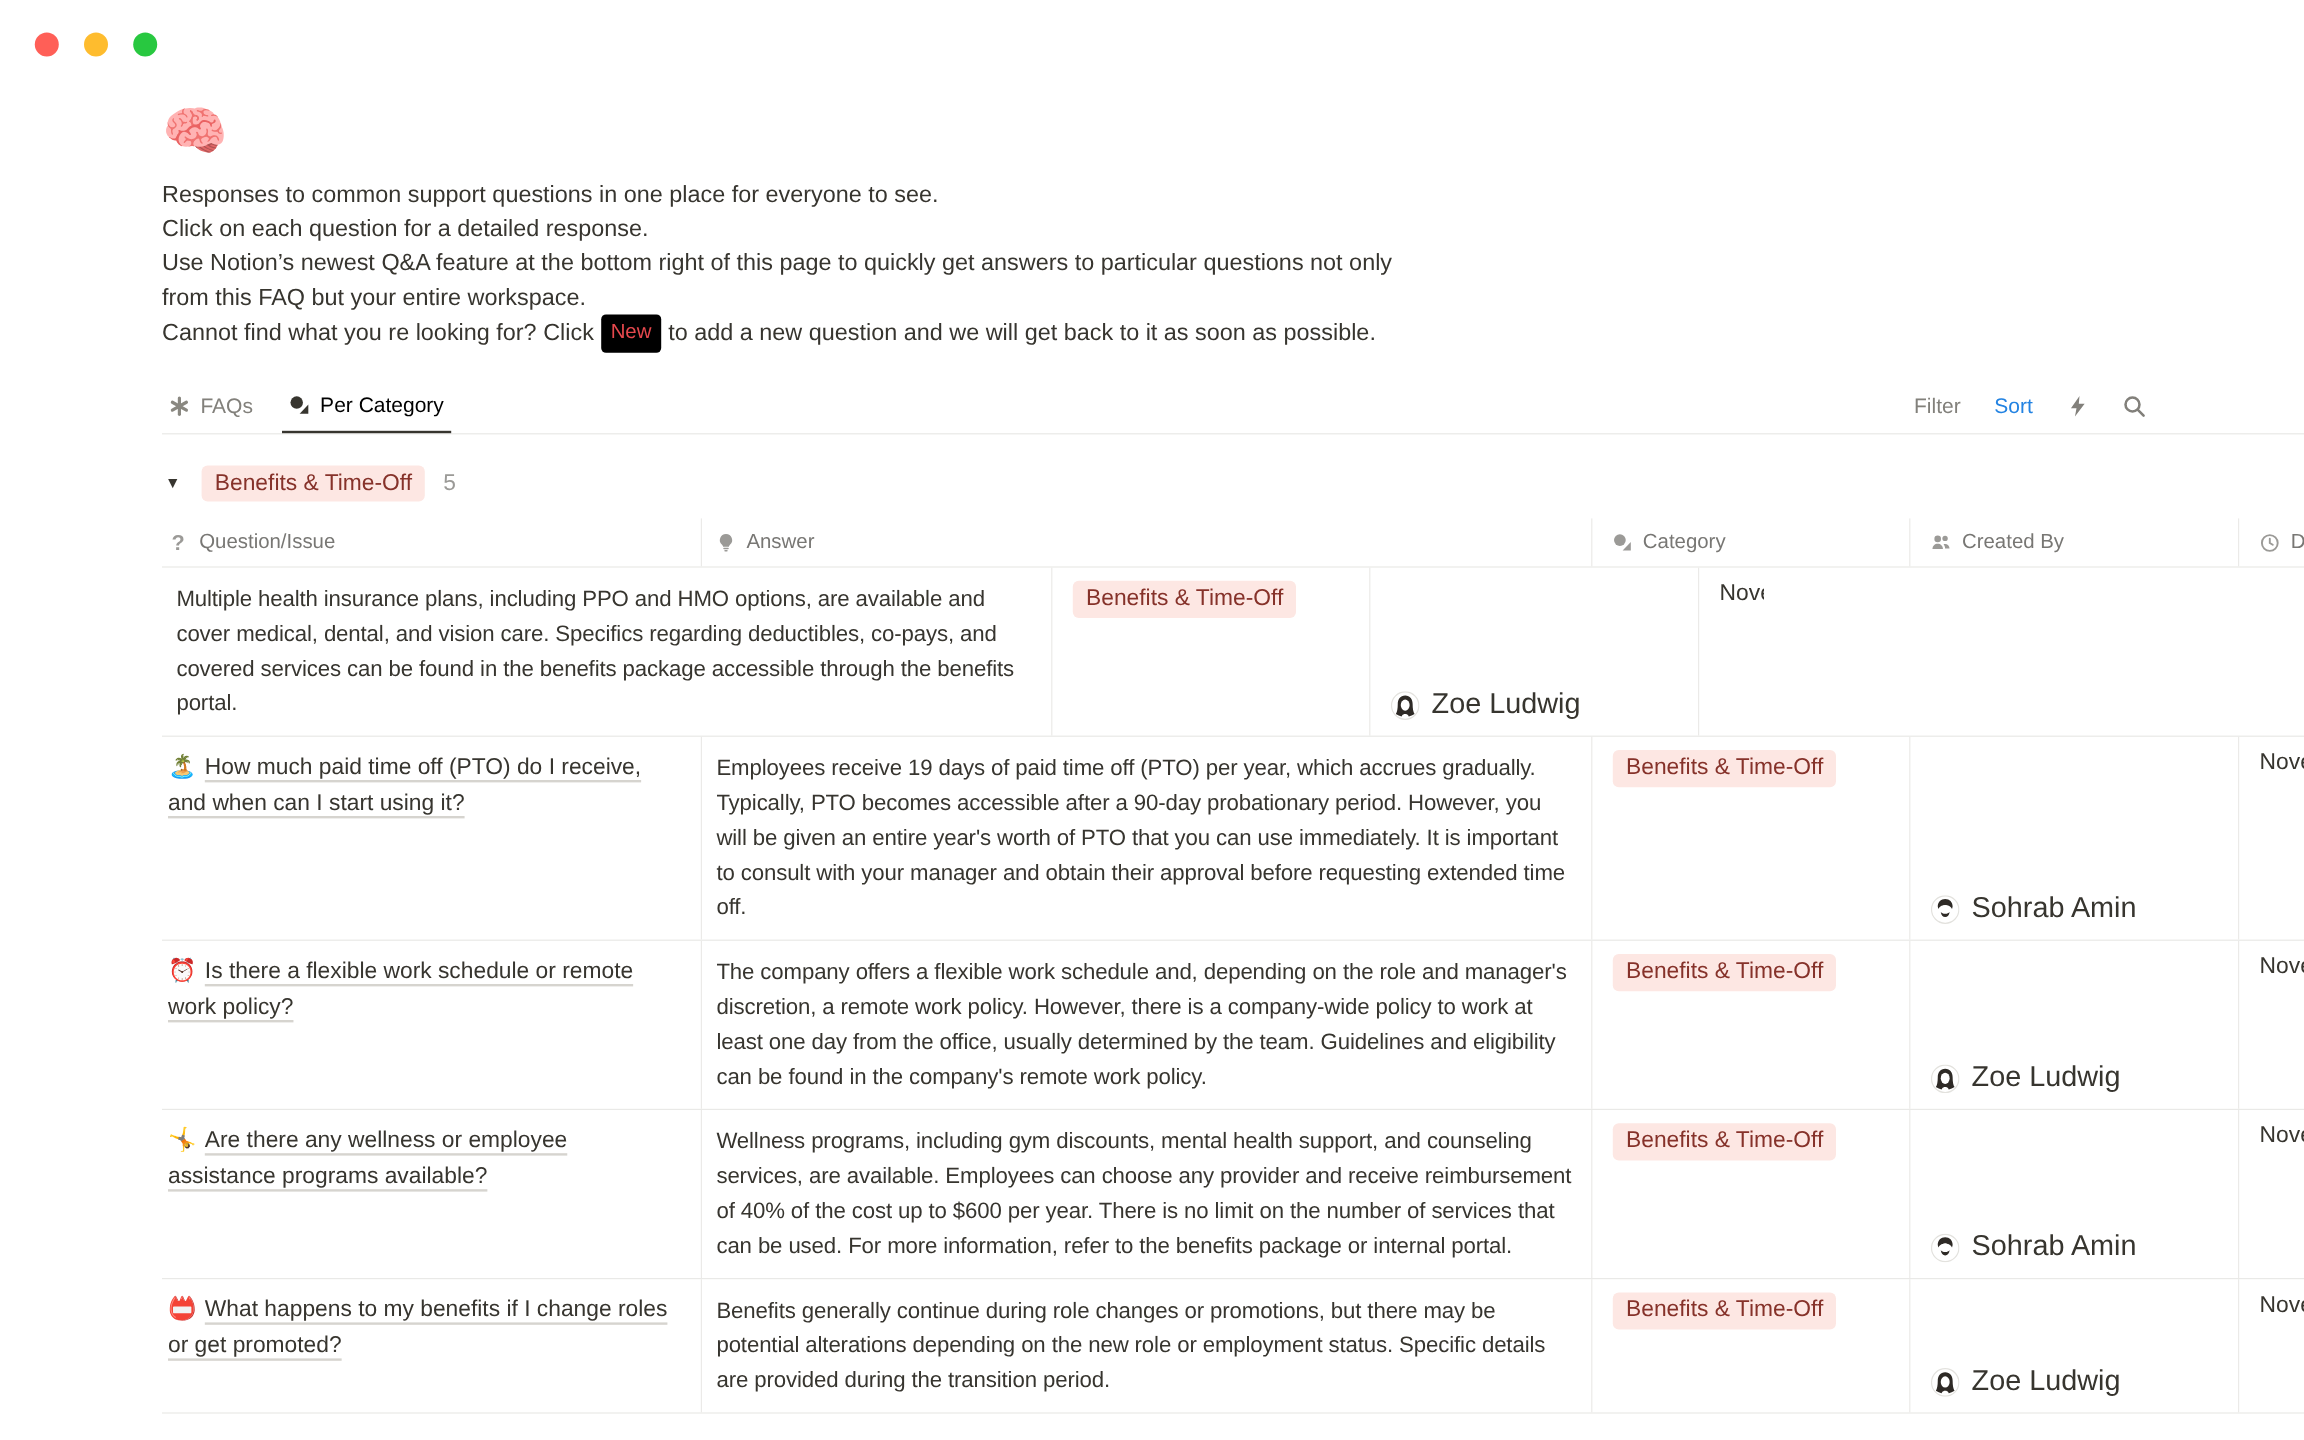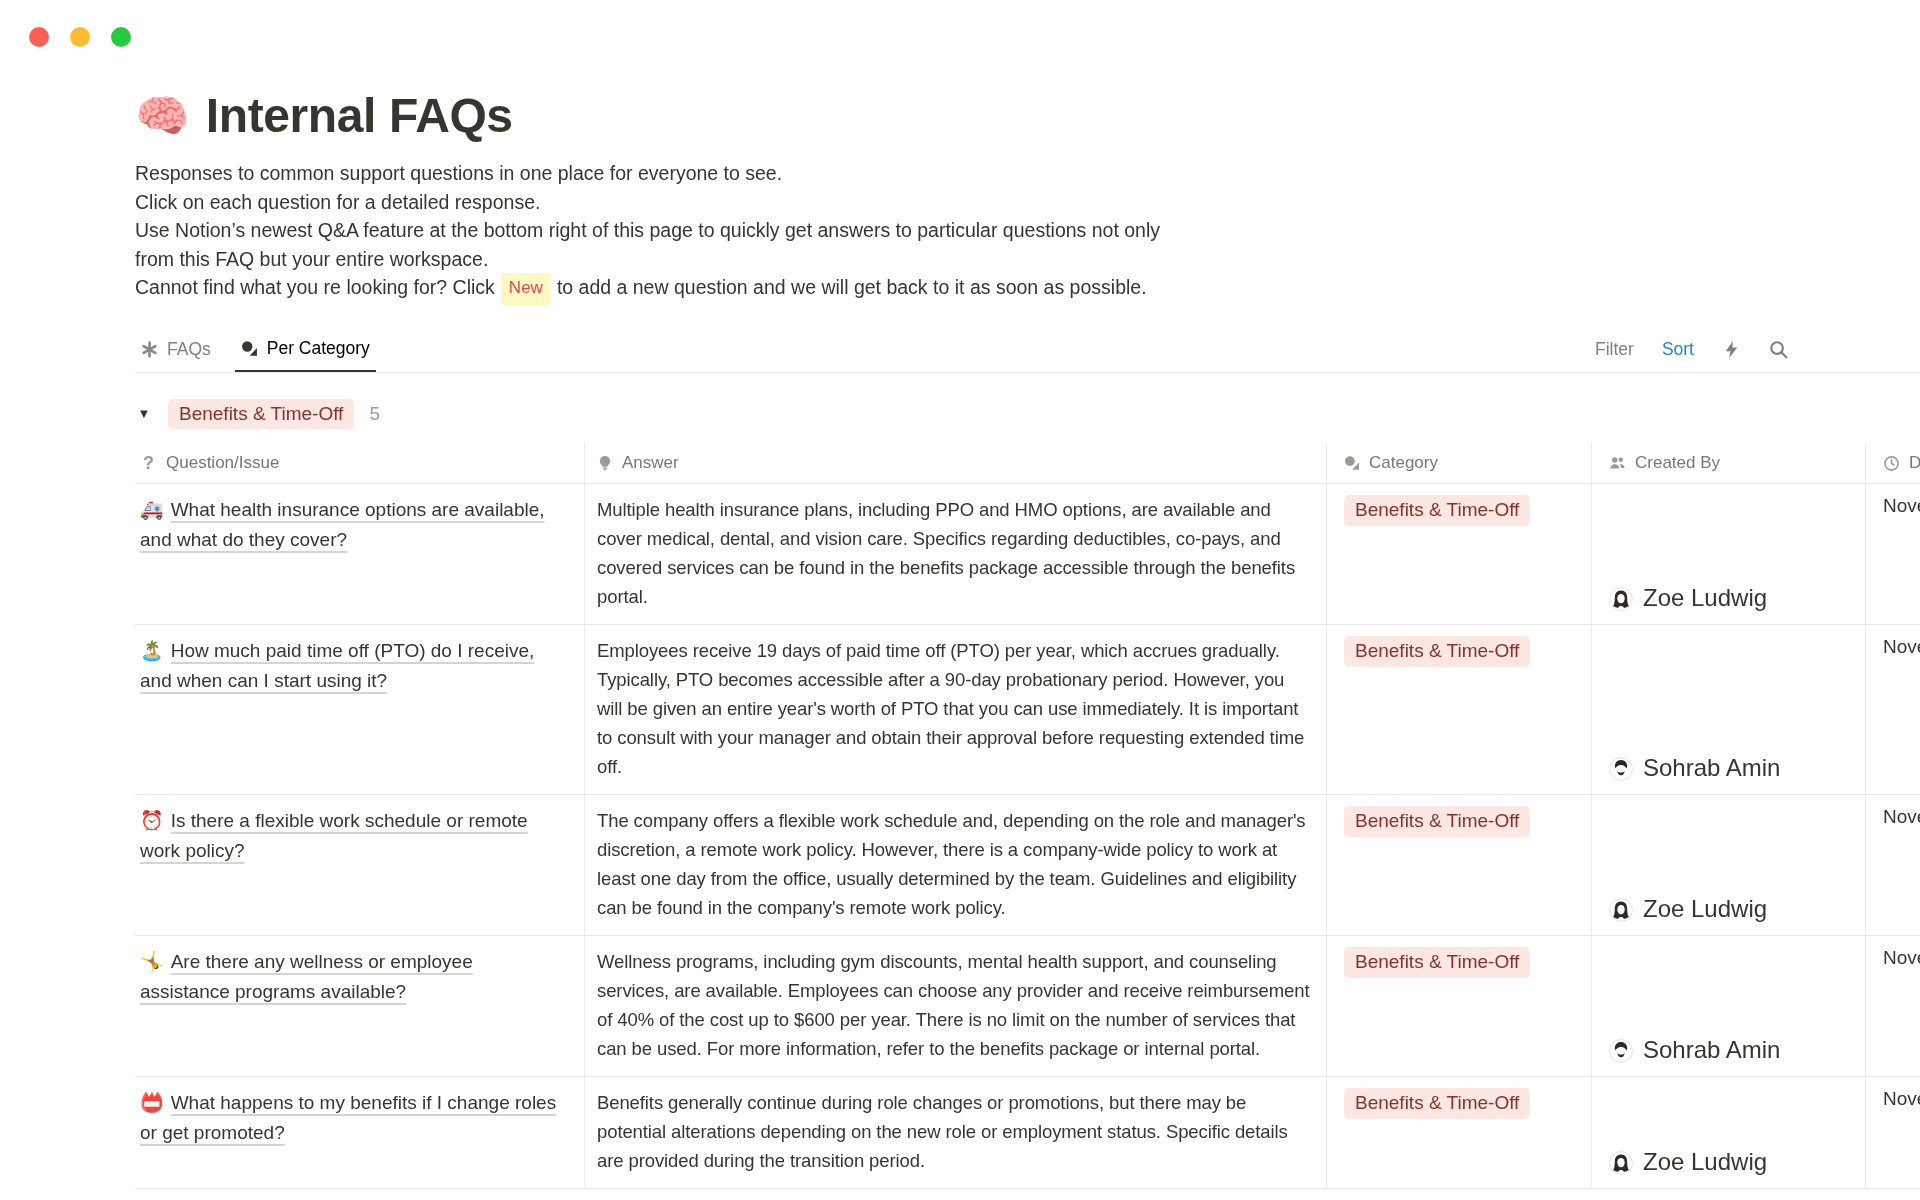--- a/index.html
+++ b/index.html
@@ -11,21 +11,21 @@
   .light { width:20px; height:20px; border-radius:50%; }
   .light.red { background:#ff5f57; } .light.yellow { background:#febc2e; } .light.green { background:#28c840; }
 
   .main { margin:88px 0 0 135px; width:1785px; }
 
   .title-row { display:flex; align-items:center; gap:16px; }
   .title-emoji { font-size:44px; line-height:1; }
   .page-title { font-size:48px; font-weight:700; letter-spacing:-0.4px; }
 
   .desc { margin-top:16px; font-size:19.5px; line-height:28.5px; color:#37352f; }
-  .badge-new { display:inline-block; background:#fef9c3; color:#e5484d; border-radius:4px;
+  .badge-new { display:inline-block; background:#000000; color:#e5484d; border-radius:4px;
                padding:1px 8px 2px; font-size:17px; margin:0 6px; vertical-align:1px; }
 
   
   .tabs-row { margin-top:22px; width:1785px; height:46px; display:flex; align-items:stretch;
               border-bottom:1px solid #e9e9e7;text-align:center; }
   .tab { display:flex; align-items:center; gap:9px; font-size:17.5px; font-weight:500;
          color:#82807b; padding:0 6px; margin-right:18px; cursor:pointer; }
   .tab.active { color:#000000; border-bottom:2.5px solid #37352f; }
   .view-controls { margin-left:auto; margin-right:132px; display:flex; align-items:center; gap:28px; }
   .ctrl-text { font-size:17.5px; color:#82807b; cursor:pointer; }
@@ -72,21 +72,20 @@
 <div class="traffic">
   <div class="light red"></div>
   <div class="light yellow"></div>
   <div class="light green"></div>
 </div>
 
 <div class="main">
 
   <div class="title-row">
     <span class="title-emoji">🧠</span>
-    <h1 class="page-title">Internal FAQs</h1>
   </div>
 
   <div class="desc">
     <div>Responses to common support questions in one place for everyone to see.</div>
     <div>Click on each question for a detailed response.</div>
     <div>Use Notion’s newest Q&amp;A feature at the bottom right of this page to quickly get answers to particular questions not only</div>
     <div>from this FAQ but your entire workspace.</div>
     <div><span>Cannot find what you re looking for? Click</span><span class="badge-new">New</span><span>to add a new question and we will get back to it as soon as possible.</span></div>
   </div>
 
@@ -176,23 +175,20 @@
           <svg width="17" height="17" viewBox="0 0 16 16" fill="none" stroke="#9b9a97" stroke-width="1.5" stroke-linecap="round">
               <circle cx="8" cy="8" r="6.2"></circle>
               <path d="M8 4.6V8l2.3 1.4"></path>
             </svg>
         </span>
         <span>Date</span>
       </div>
     </div>
     <div id="table-body">
   <div class="trow">
-    <div class="td col-q">
-      <span class="q-emoji">🚑</span><span class="q-text">What health insurance options are available, and what do they cover?</span>
-    </div>
     <div class="td col-a">Multiple health insurance plans, including PPO and HMO options, are available and cover medical, dental, and vision care. Specifics regarding deductibles, co-pays, and covered services can be found in the benefits package accessible through the benefits portal.</div>
     <div class="td col-c">
       <span class="badge-cat">Benefits &amp; Time-Off</span>
     </div>
     <div class="td col-cb">
       <span class="avatar icon av-woman">
         <svg width="24" height="24" viewBox="0 0 24 24">
                 <circle cx="12" cy="12" r="11.4" fill="#ffffff" stroke="#e3e2de"></circle>
                 <path d="M12 3.6c-4.1 0-6.2 3.1-6.2 7.1 0 4.1-.5 6.6-1.6 8.2 1.6 1.1 3.2 1.8 4.8 2.1 0 0 .5-2.1 3-2.1s3 2.1 3 2.1c1.6-.3 3.2-1 4.8-2.1-1.1-1.6-1.6-4.1-1.6-8.2 0-4-2.1-7.1-6.2-7.1z" fill="#2e2a26"></path>
                 <ellipse cx="12" cy="11.6" rx="3.7" ry="4.7" fill="#ffffff"></ellipse>

